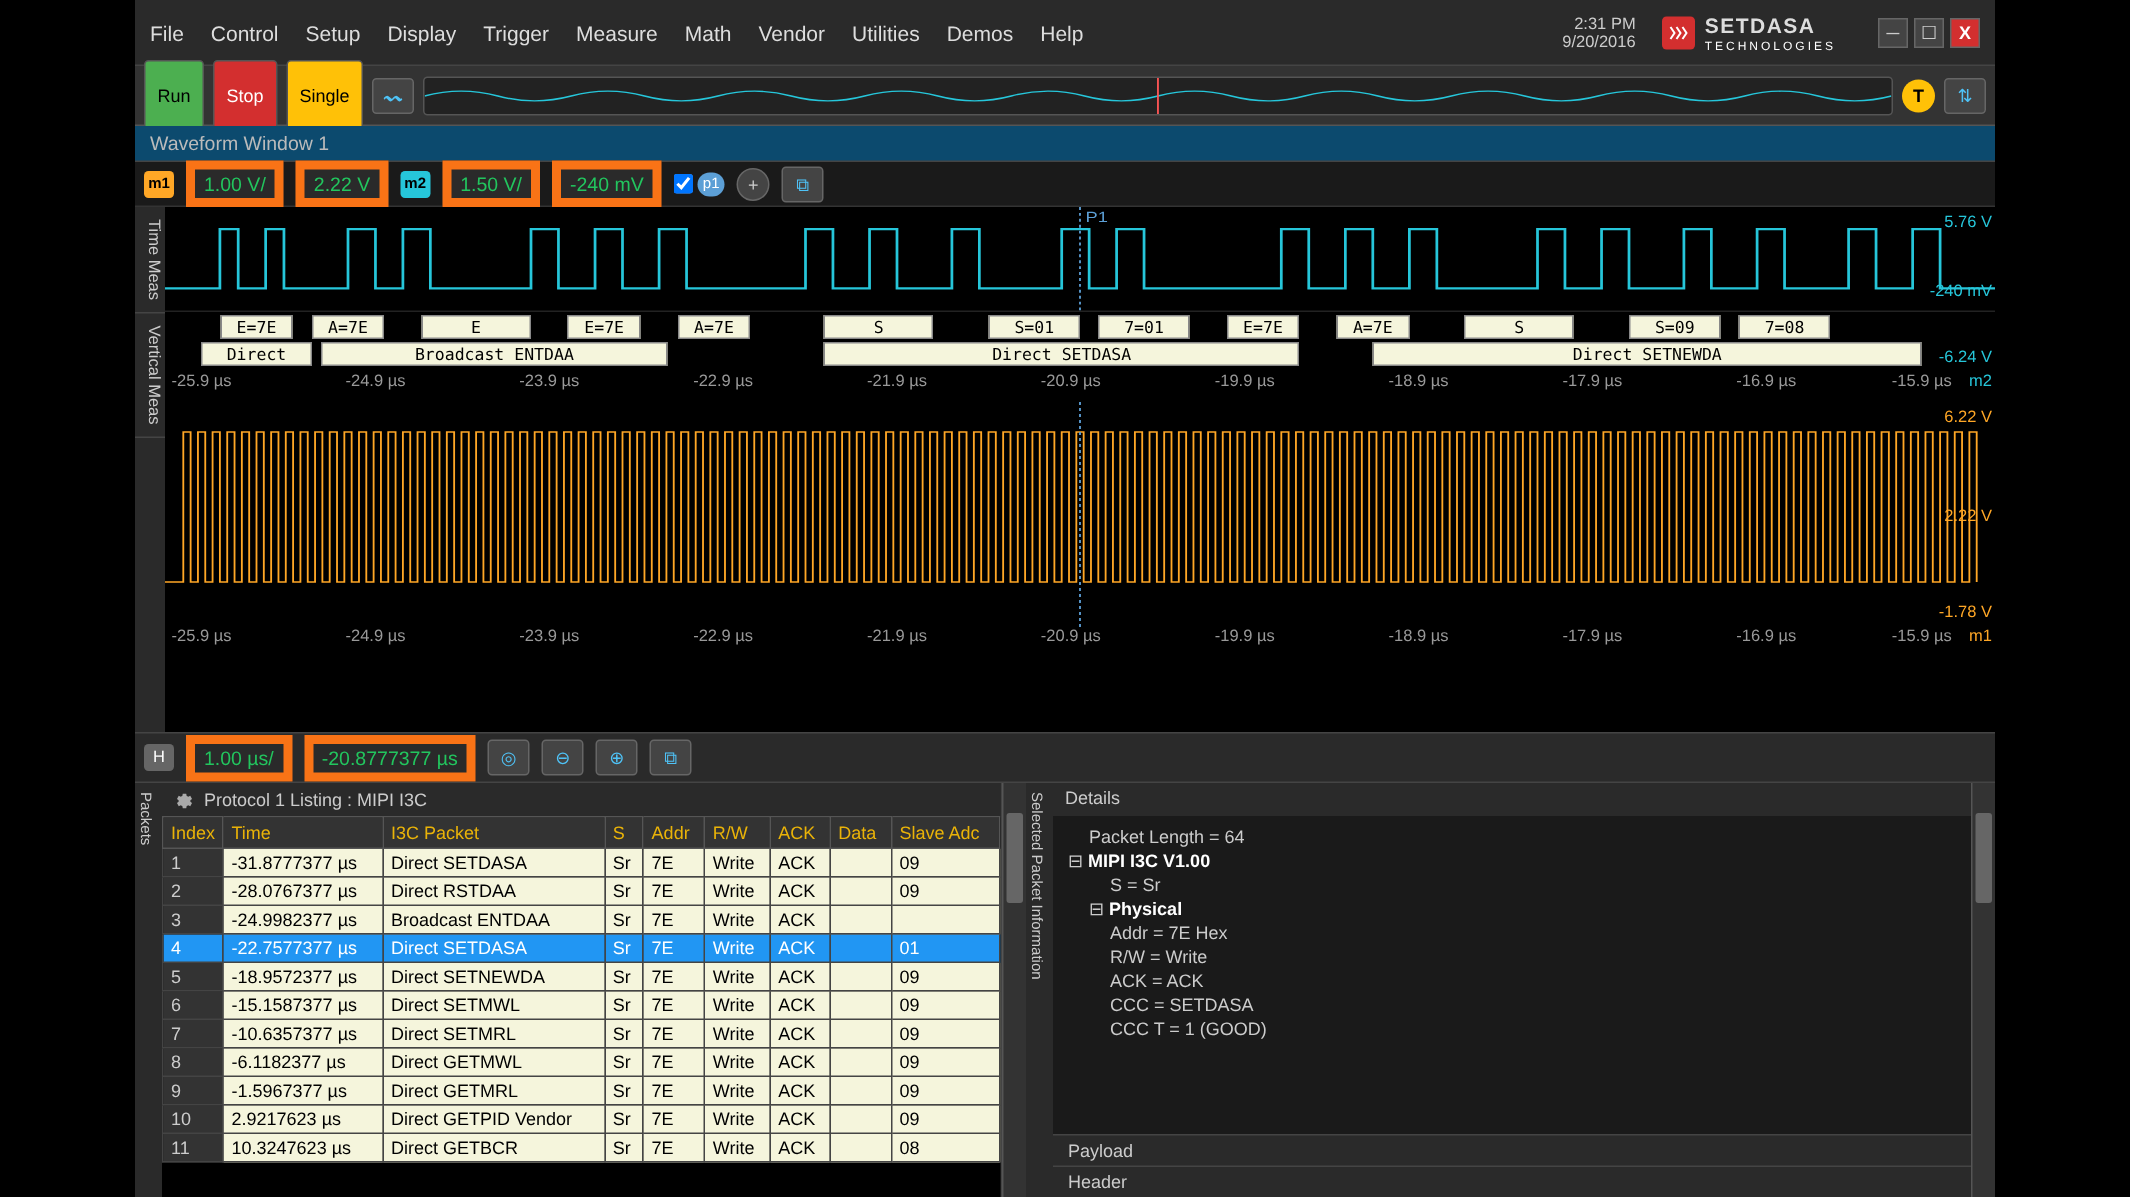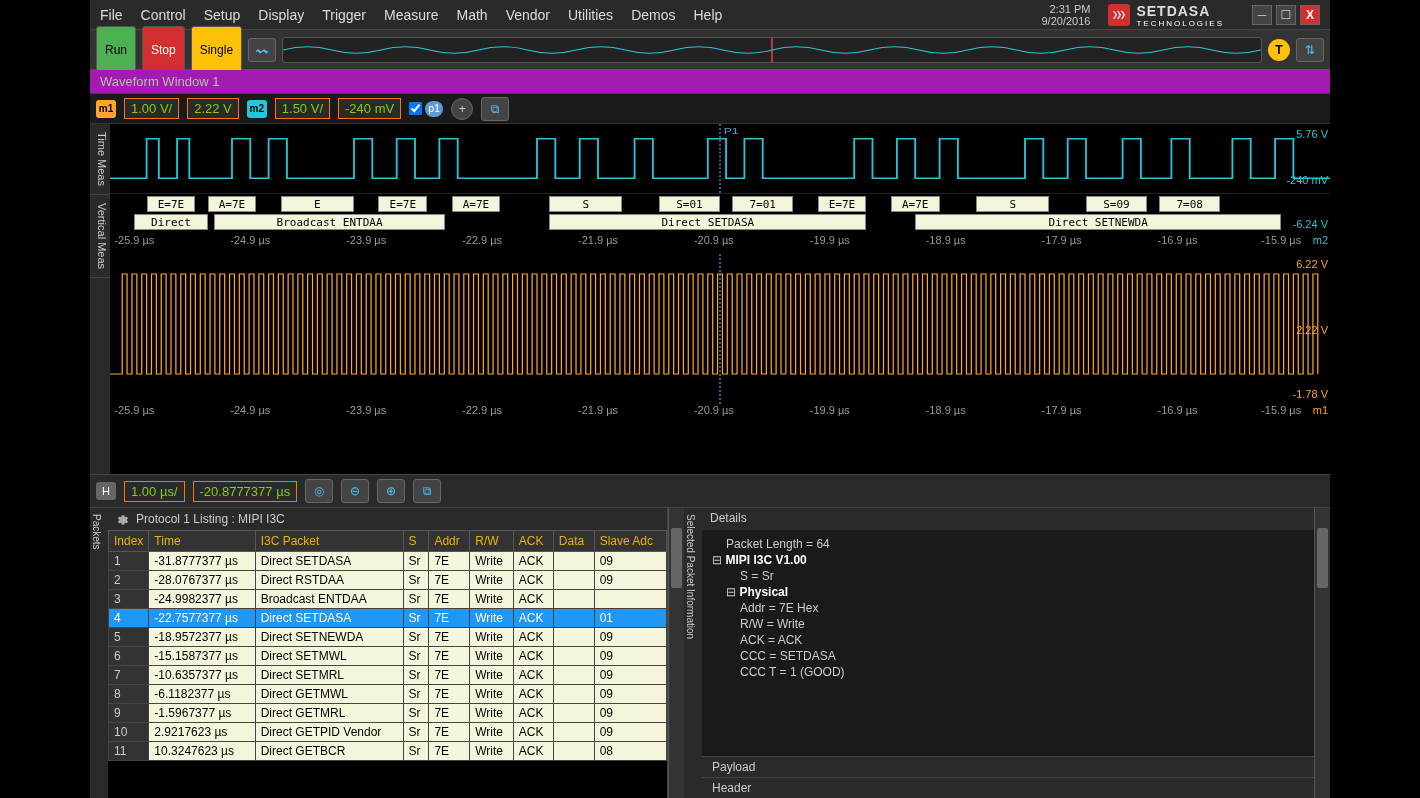--- a/index.html
+++ b/index.html
@@ -1,20 +1,20 @@
 <!DOCTYPE html>
 <html><head>
 <meta charset="utf-8">
 <style>
 * { margin: 0; padding: 0; box-sizing: border-box; font-family: Arial, sans-serif; }
 body { background: #000; color: #ccc; width: 1420px; height: 798px; overflow: hidden; font-size: 12px; }
 .app { width: 1240px; height: 798px; margin: 0 auto; background: #1a1a1a; display: flex; flex-direction: column; }
 
 
-.menubar { height: 30px; background: #2a2a2a; display: flex; align-items: center; padding: 0 10px; gap: 18px; border-bottom: 1px solid #444; }
+.menubar { height: 44px; background: #2a2a2a; display: flex; align-items: center; padding: 0 10px; gap: 18px; border-bottom: 1px solid #444; }
 .menubar span { color: #ddd; font-size: 14px; cursor: pointer; }
 .menubar .spacer { flex: 1; }
 .menubar .time { text-align: right; font-size: 11px; line-height: 12px; }
 .menubar .logo { display: flex; align-items: center; gap: 6px; }
 .menubar .klogo { width: 22px; height: 22px; background: #d32f2f; border-radius: 3px; display: flex; align-items: center; justify-content: center; }
 .menubar .klogo svg { width: 16px; height: 16px; }
 .menubar .brand { font-size: 15px; font-weight: bold; color: #fff; letter-spacing: 1px; }
 .menubar .brand small { display: block; font-size: 8px; font-weight: normal; letter-spacing: 2px; }
 .menubar .winbtns { display: flex; gap: 4px; margin-left: 10px; }
 .winbtn { width: 20px; height: 20px; background: #444; border: 1px solid #666; display: flex; align-items: center; justify-content: center; font-size: 12px; color: #ccc; }
@@ -25,28 +25,28 @@
 .btn { padding: 16px 8px; border: 1px solid #555; border-radius: 3px; font-size: 12px; cursor: pointer; }
 .btn.run { background: #4caf50; color: #000; }
 .btn.stop { background: #d32f2f; color: #fff; }
 .btn.single { background: #ffc107; color: #000; }
 .iconbtn { width: 28px; height: 24px; background: #444; border: 1px solid #666; border-radius: 3px; display: flex; align-items: center; justify-content: center; color: #4fc3f7; }
 .wavestrip { flex: 1; height: 26px; background: #222; border: 1px solid #555; border-radius: 3px; position: relative; overflow: hidden; }
 .wavestrip svg { width: 100%; height: 100%; }
 .tmarker { width: 22px; height: 22px; background: #ffc107; border-radius: 50%; display: flex; align-items: center; justify-content: center; color: #000; font-weight: bold; }
 
 
-.winlabel { height: 24px; background: #a21caf; padding: 4px 10px; color: #bbb; font-size: 13px; border-bottom: 1px solid #444; }
+.winlabel { height: 24px; background: #0c4a6e; padding: 4px 10px; color: #bbb; font-size: 13px; border-bottom: 1px solid #444; }
 
 
 .chanbar { height: 30px; background: #1a1a1a; display: flex; align-items: center; padding: 0 6px; gap: 8px; border-bottom: 1px solid #333; }
 .chbadge { width: 20px; height: 18px; border-radius: 3px; display: flex; align-items: center; justify-content: center; font-size: 10px; font-weight: bold; color: #000; }
 .ch1 { background: #ffa726; }
 .ch2 { background: #26c6da; }
-.chval { color: #84cc16; font-size: 13px; padding: 2px 6px; background: #2a2a2a; border: 1px solid #f97316; }
+.chval { color: #22c55e; font-size: 13px; padding: 2px 6px; background: #2a2a2a; border: 6px solid #f97316; }
 .checkp { display: flex; align-items: center; gap: 3px; }
 .pbadge { width: 18px; height: 16px; background: #5c9fd6; border-radius: 8px; font-size: 10px; color: #fff; display: flex; align-items: center; justify-content: center; }
 .plusbtn { width: 22px; height: 22px; background: #444; border: 1px solid #666; border-radius: 50%; color: #ccc; display: flex; align-items: center; justify-content: center; }
 
 
 .wavearea { background: #000; position: relative; display: flex; }
 .sidetabs { width: 20px; background: #2a2a2a; display: flex; flex-direction: column; }
 .sidetab { writing-mode: vertical-rl; padding: 8px 2px; font-size: 11px; color: #ccc; border-bottom: 1px solid #444; text-align: center; }
 .wavecontent { flex: 1; position: relative; }
 .rightlabels { position: absolute; right: 2px; font-size: 11px; }

